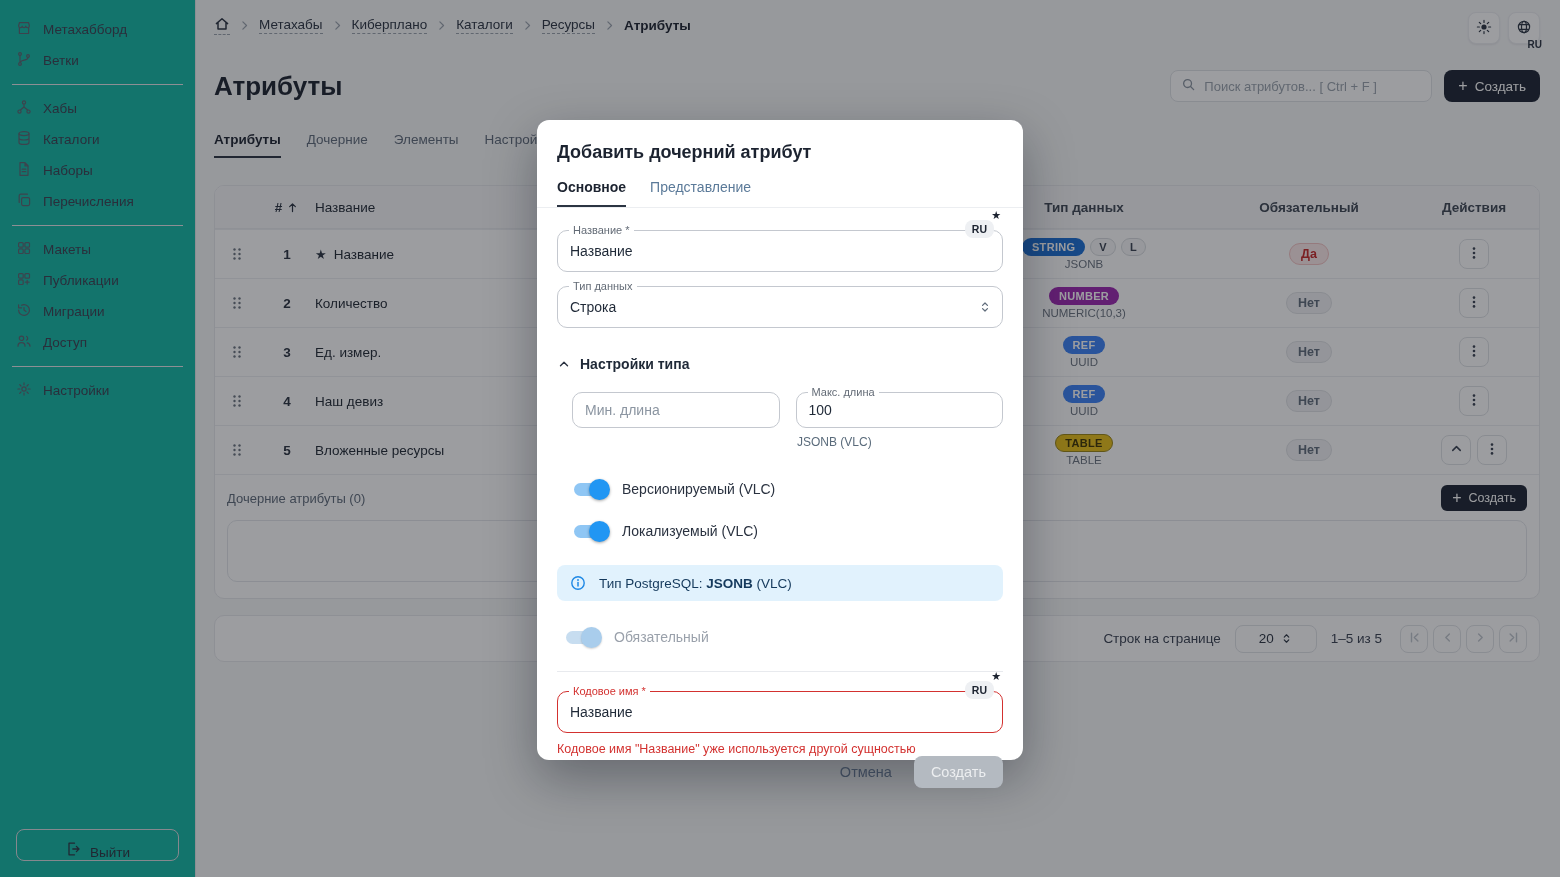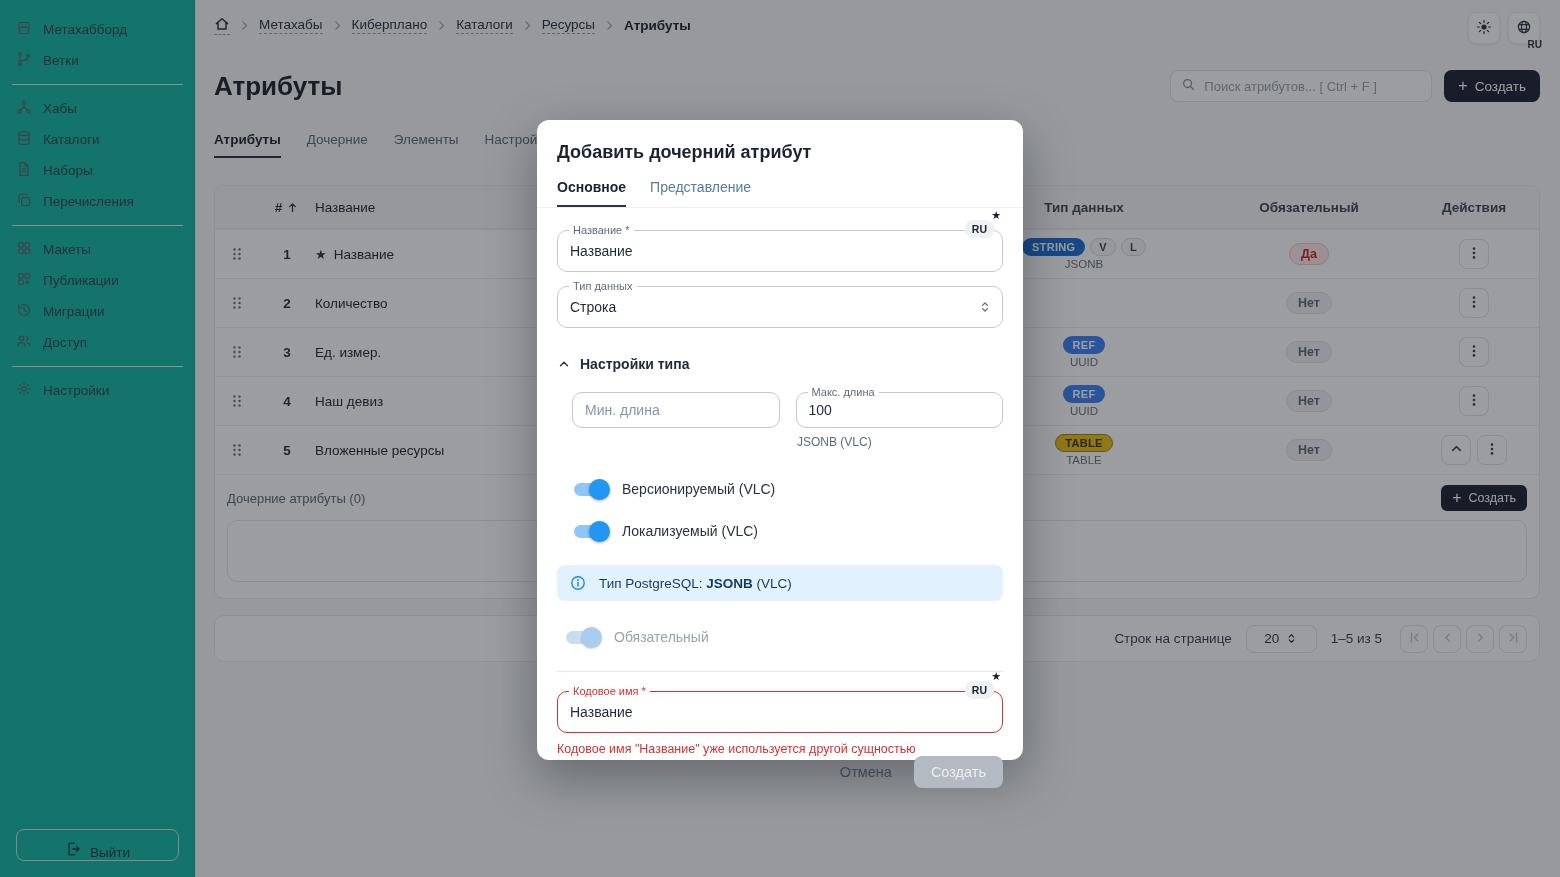--- a/index.html
+++ b/index.html
@@ -65,21 +65,21 @@
   .sq-btn { width:30px; height:30px; border:1px solid #dfe2e6; border-radius:8px; background:#fff; display:flex; align-items:center; justify-content:center; color:#3a4252; cursor:pointer; }
 
   .child-section { padding:10px 12px 16px; }
   .child-head { display:flex; justify-content:space-between; align-items:center; }
   .child-label { font-size:13px; color:#5f6b7a; }
   .btn-dark.small { height:26px; font-size:12.5px; padding:0 11px; border-radius:6px; }
   .child-empty { margin-top:9px; height:62px; border:1px solid #e3e6ea; border-radius:10px; }
 
   
   .pager-card { background:#fff; border:1px solid #e7e9ec; border-radius:10px; margin-top:16px; height:47px; display:flex; align-items:center; justify-content:flex-end; gap:14px; padding:0 12px; font-size:13.5px; color:#3a4252; }
-  .pager-select { width:71px; height:28px; border:1px solid #e0e3e7; border-radius:8px; display:flex; align-items:center; justify-content:center; gap:6px; cursor:pointer; color:#2b3442; }
+  .pager-select { width:82px; height:28px; border:1px solid #e0e3e7; border-radius:8px; display:flex; align-items:center; justify-content:center; gap:6px; cursor:pointer; color:#2b3442; }
   .pager-nav { display:flex; gap:5px; margin-left:4px; }
   .pager-btn { width:28px; height:28px; border:1px solid #e0e3e7; border-radius:8px; background:#fff; display:flex; align-items:center; justify-content:center; color:#c0c6cd; }
 
   
   .overlay { position:absolute; inset:0; background:rgba(18,22,28,0.42); z-index:10; }
   .modal { position:absolute; left:537px; top:120px; width:486px; height:640px; background:#fff; border-radius:12px; z-index:20; box-shadow:0 18px 50px rgba(10,15,25,.35); display:flex; flex-direction:column; }
   .modal-title { font-size:18px; font-weight:700; color:#1c2330; padding:22px 20px 0; }
   .modal-tabs { display:flex; gap:24px; padding:16px 20px 0; border-bottom:1px solid #eceef1; }
   .mtab { font-size:14px; padding-bottom:10px; cursor:pointer; }
   .mtab.active { font-weight:700; color:#1c2330; border-bottom:2.5px solid #2b3442; }
@@ -450,20 +450,26 @@
       <div class="trow">
         <div class="c-drag">
             <svg width="16" height="16" viewBox="0 0 16 16">
               <use href="#i-drag"></use>
             </svg>
           </div>
         <div class="c-num">2</div>
         <div class="c-name">
             <span>Количество</span>
           </div>
+        <div class="c-type">
+          <div class="badge-row">
+              <span class="pill pill-number">NUMBER</span>
+            </div>
+          <span class="type-sub">NUMERIC(10,3)</span>
+        </div>
         <div class="c-req">
             <span class="req-pill req-no">Нет</span>
           </div>
         <div class="c-act">
             <div class="sq-btn">
               <span><svg width="16" height="16" viewBox="0 0 16 16">
                   <use href="#i-kebab"></use>
                 </svg></span>
             </div>
           </div>

